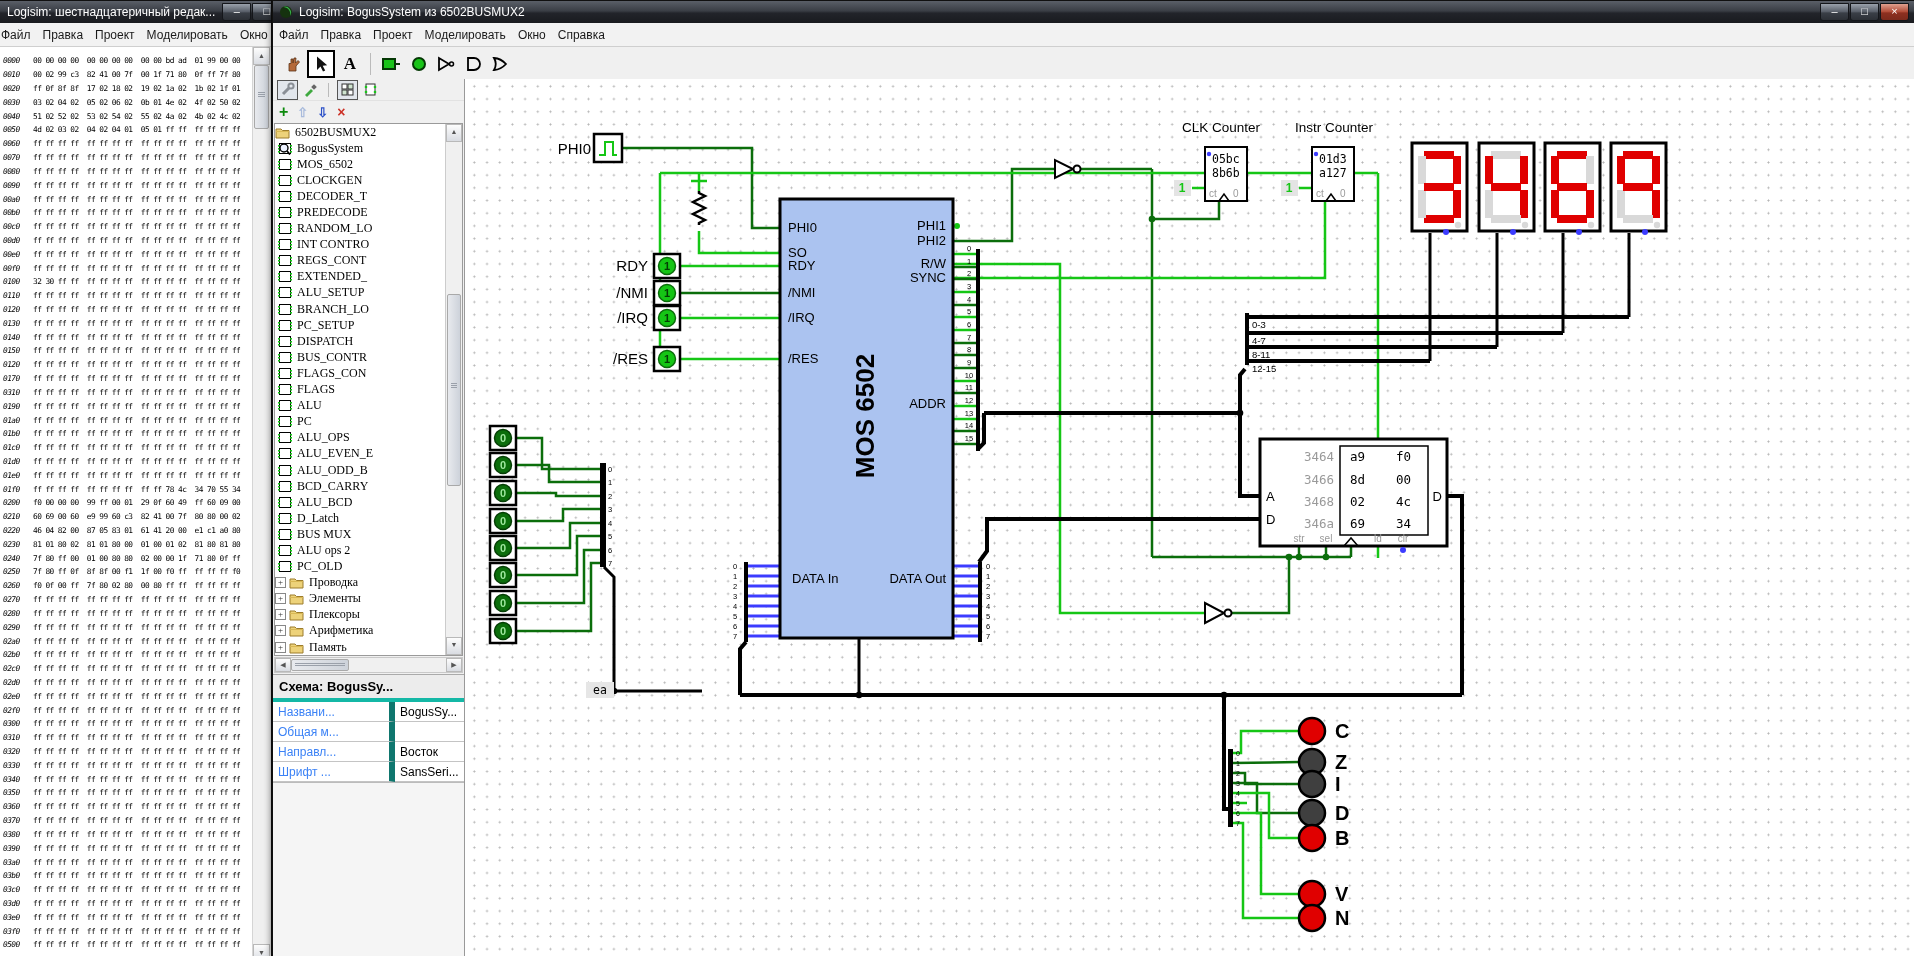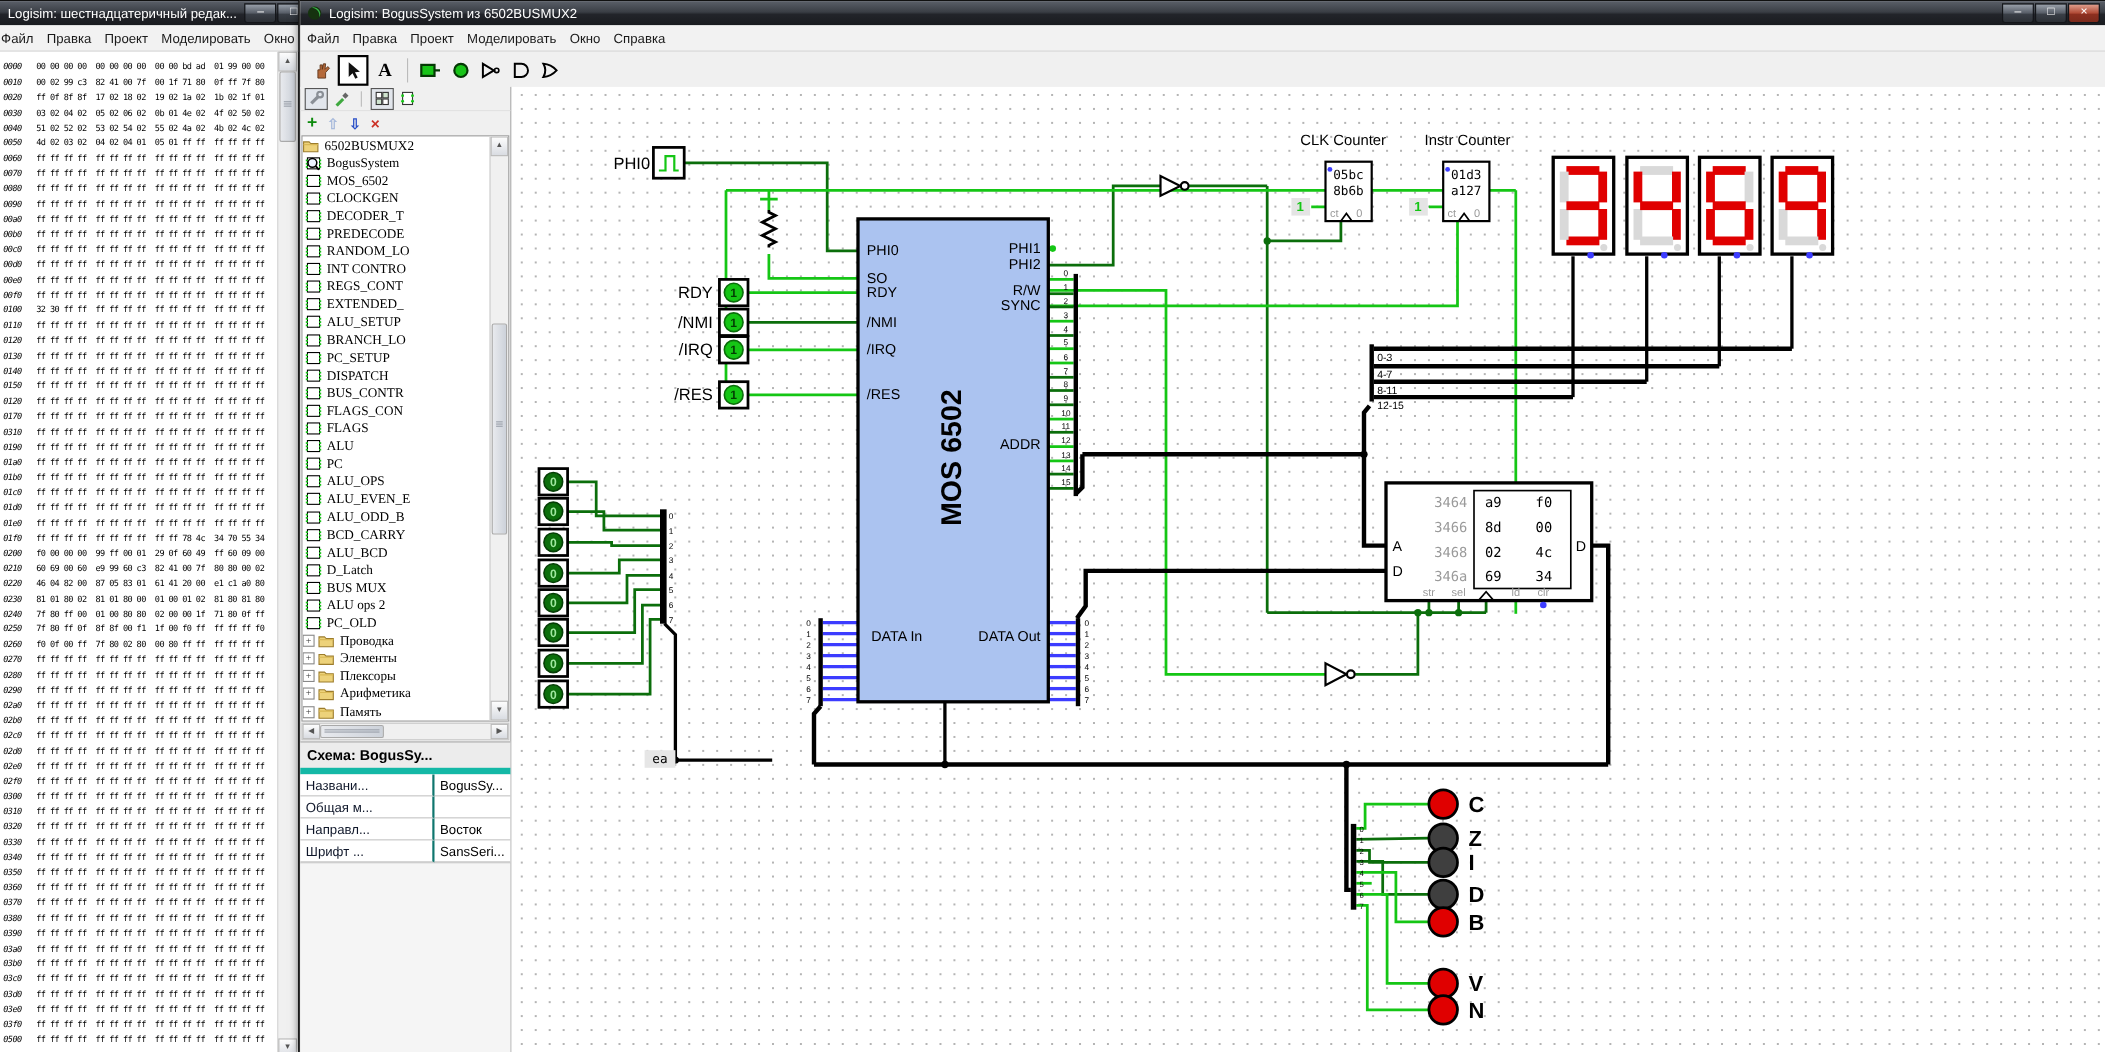--- a/index.html
+++ b/index.html
@@ -37,24 +37,24 @@
   .ptbtn{width:19px;height:18px;display:flex;align-items:center;justify-content:center;}
   .ptbtn.sel{border:1px solid #555;background:#e2e6ec;}
   #plusrow{height:22px;display:flex;align-items:center;padding-left:6px;gap:9px;font-weight:bold;}
   #tree{height:531px;background:#fff;border:1px solid #9a9a9a;margin:0 1px;overflow:hidden;position:relative;font-size:12px;font-family:Liberation Serif, serif;}
   .trow{height:16.1px;display:flex;align-items:center;white-space:nowrap;overflow:hidden;}
   .trow .lbl{margin-left:4px;}
   .indent1{padding-left:0;}
   .treescroll{position:absolute;right:0;top:0;bottom:0;width:16px;background:#f0f0f0;border-left:1px solid #ccc;}
   #hscroll{height:14px;margin:1px;background:#f0f0f0;border:1px solid #c9c9c9;position:relative;}
   .hsbtn{position:absolute;top:0;width:14px;height:12px;border:1px solid #b9b9b9;background:linear-gradient(#fdfdfd,#d9dce2);font-size:7px;line-height:11px;text-align:center;color:#555;}
-  #attrhead{font-weight:bold;font-size:13px;padding:4px 6px;background:#ececec;border-top:1px solid #aaa;border-bottom:6px solid #14b8a6;}
+  #attrhead{font-weight:bold;font-size:13px;padding:4px 6px;background:#ececec;border-top:1px solid #aaa;border-bottom:4px solid #14b8a6;}
   #attrtable{display:grid;grid-template-columns:122px 1fr;background:#fff;border-bottom:1px solid #bbb;}
   #attrtable div{font-size:12px;padding:3px 5px;border-bottom:1px solid #c4c4c4;height:13px;overflow:hidden;white-space:nowrap;}
-  #attrtable .k{border-right:2px solid #0f766e;color:#0f172a;}
+  #attrtable .k{border-right:6px solid #0f766e;color:#3b82f6;}
   #canvas{flex:1;position:relative;background:#fff;overflow:hidden;
     background-image:radial-gradient(circle,#b4b4b4 0.9px,rgba(0,0,0,0) 1.1px);background-size:12.7px 12.7px;background-position:3px 1px;}
   #csvg{position:absolute;left:0;top:0;}
   .expbox{width:9px;height:9px;border:1px solid #888;background:#fff;flex:none;display:flex;align-items:center;justify-content:center;font-size:9px;line-height:7px;color:#333;margin-right:3px;}
 </style>
 </head>
 <body>
 
 <div class="window" id="hexwin">
   <div class="titlebar">

